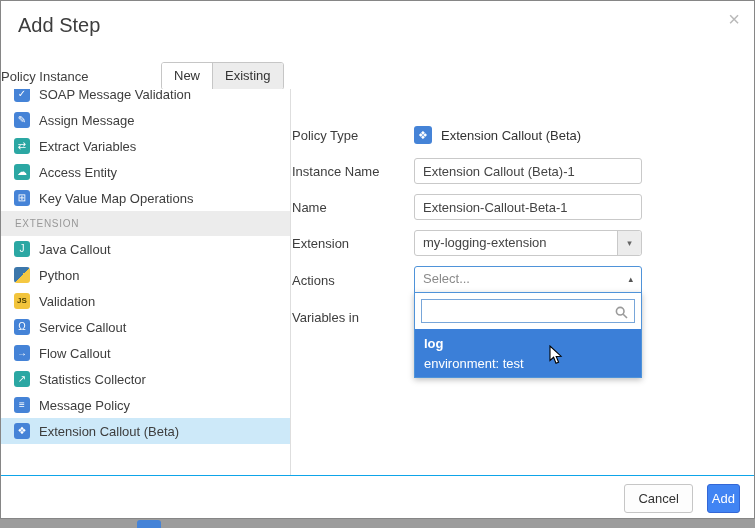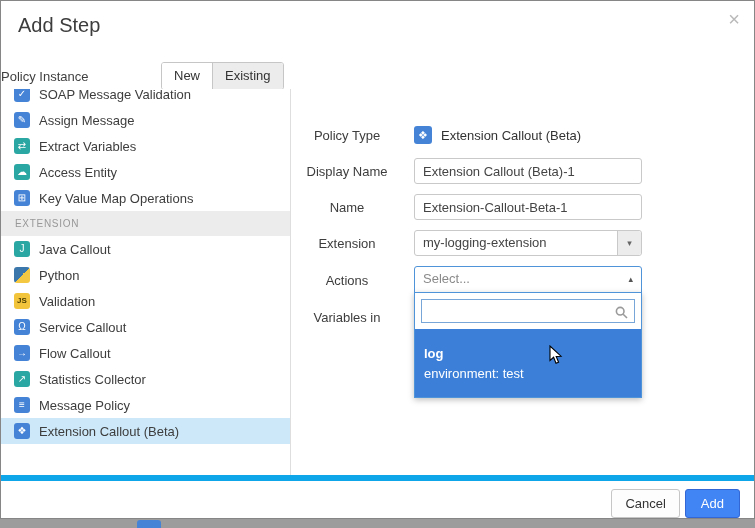--- a/index.html
+++ b/index.html
@@ -20,46 +20,46 @@
   .sidebar { position:absolute; left:0; top:88px; width:290px; height:388px; border-right:1px solid #dedede; overflow:hidden; background:#fff; }
   .list { margin-top:-8px; }
   .item { display:flex; align-items:center; height:26px; padding-left:13px; font-size:13px; color:#3d3d3d; cursor:pointer; white-space:nowrap; }
   .icon { width:16px; height:16px; border-radius:3px; margin-right:9px; color:#fff; font-size:10px; line-height:16px; text-align:center; flex:0 0 16px; overflow:hidden; }
   .icon.js-icon { color:#4d3f00; font-weight:bold; font-size:8px; }
   .icon.python-icon { background:linear-gradient(135deg,#3c77ab 50%,#f5c842 50%); }
   .section-hdr { height:25px; line-height:25px; background:#ececec; color:#989898; font-size:10px; letter-spacing:.7px; padding-left:14px; }
 
   .form { position:absolute; left:291px; top:88px; right:1px; padding-top:33px; }
   .frow { display:flex; align-items:center; margin-bottom:10px; min-height:26px; position:relative; }
-  .flabel { flex:0 0 110px; width:110px; text-align:center; margin-right:12px; font-size:13px; color:#3d3d3d; }
+  .flabel { flex:0 0 110px; width:110px; text-align:left; margin-right:12px; font-size:13px; color:#3d3d3d; }
 
   .ptype-val { display:flex; align-items:center; font-size:13px; color:#333; }
   .ptype-icon { width:18px; height:18px; border-radius:3px; color:#fff; font-size:11px; line-height:18px; text-align:center; margin-right:9px; }
 
   .text-input { width:228px; height:26px; border:1px solid #c9c9c9; border-radius:3px; padding:0 8px; font-size:13px; color:#444; outline:none; }
 
   .select-box { position:relative; width:228px; height:26px; border:1px solid #c9c9c9; border-radius:3px; background:#fff; font-size:13px; color:#444; line-height:24px; padding:0 30px 0 8px; cursor:pointer; }
   .select-box .arrow-seg { position:absolute; right:0; top:0; width:24px; height:24px; background:#ececec; border-left:1px solid #c9c9c9; border-radius:0 3px 3px 0; text-align:center; color:#666; font-size:9px; line-height:24px; }
 
   .actions-head { position:relative; width:228px; height:28px; border:1px solid #4f93d9; border-radius:3px 3px 0 0; background:#fff; font-size:13px; color:#8a8a8a; line-height:24px; padding:0 22px 0 8px; cursor:pointer; }
   .actions-head .caret-up { position:absolute; right:8px; top:0; color:#555; font-size:9px; line-height:24px; }
 
   .dropdown-panel { position:absolute; left:122px; top:26px; width:228px; background:#fff; border:1px solid #4f93d9; box-shadow:0 2px 6px rgba(0,0,0,.25); z-index:10; }
   .search-wrap { position:relative; padding:6px; }
   .search-input { width:100%; height:24px; border:1px solid #78a6d9; padding:0 26px 0 6px; font-size:13px; color:#444; outline:none; }
   .mag { position:absolute; right:13px; top:12px; }
-  .results { color:#fff; font-size:13px; padding:14px 0; cursor:pointer; }
+  .results { color:#fff; font-size:13px; padding:4px 0; cursor:pointer; }
   .opt-line { padding:1px 9px; height:20px; line-height:20px; white-space:nowrap; overflow:hidden; }
   .opt-line.group { font-weight:bold; }
 
-  .footer { position:absolute; left:0; bottom:0; width:100%; height:43px; border-top:6px solid #0ea5e9; background:#fff; }
+  .footer { position:absolute; left:0; bottom:0; width:100%; height:43px; border-top:1px solid #0ea5e9; background:#fff; }
   .footer-btns { position:absolute; right:14px; top:8px; display:flex; }
   .btn { font-size:13px; border-radius:3px; padding:6px 13px; cursor:pointer; }
   .btn-cancel { background:#fdfdfd; border:1px solid #c6c6c6; color:#333; }
-  .btn-add { border:1px solid #3367d6; color:#fff; margin-left:5px; padding:6px 15px; }
+  .btn-add { border:1px solid #3367d6; color:#fff; margin-left:14px; padding:6px 4px; }
 
   .cursor-overlay { position:absolute; left:549px; top:345px; z-index:20; pointer-events:none; }
 </style>
 </head>
 <body>
 
 <div class="page">
   <div class="behind-icon"></div>
 
   <div class="modal">
@@ -139,21 +139,21 @@
 
       <div class="frow">
         <div class="flabel">Policy Type</div>
         <div class="ptype-val">
           <span class="ptype-icon" style="background-color: rgb(69, 131, 215);">❖</span>
           <span>Extension Callout (Beta)</span>
         </div>
       </div>
 
       <div class="frow">
-        <div class="flabel">Display Name</div>
+        <div class="flabel">Instance Name</div>
         <input class="text-input" type="text" value="Extension Callout (Beta)-1" style="">
       </div>
 
       <div class="frow">
         <div class="flabel">Name</div>
         <input class="text-input" type="text" value="Extension-Callout-Beta-1" style="">
       </div>
 
       <div class="frow">
         <div class="flabel">Extension</div>

